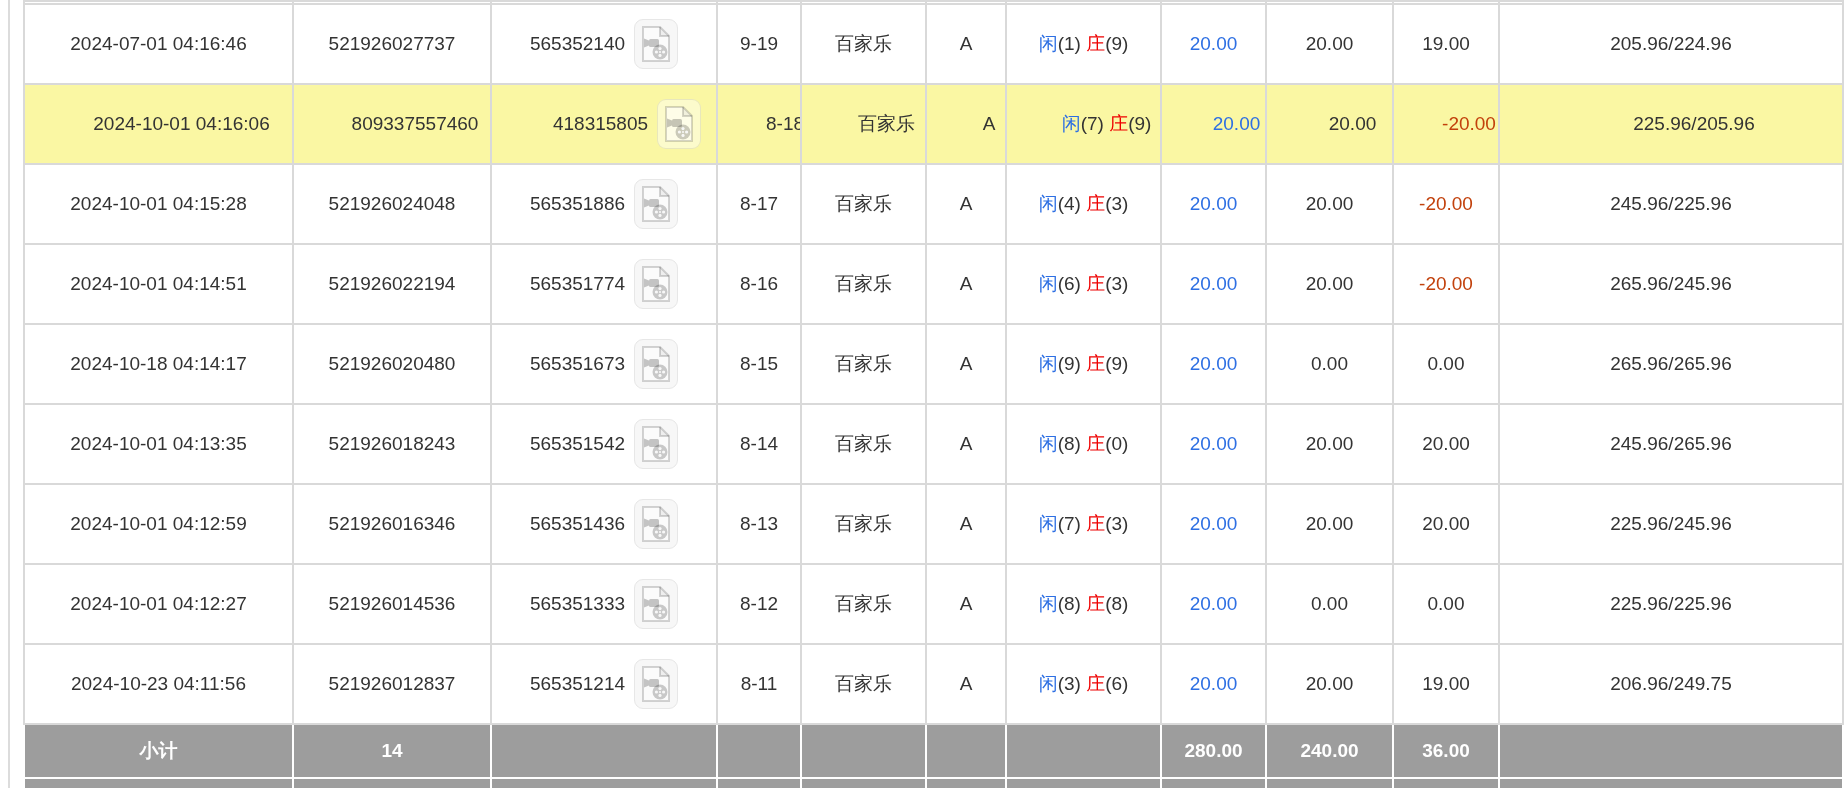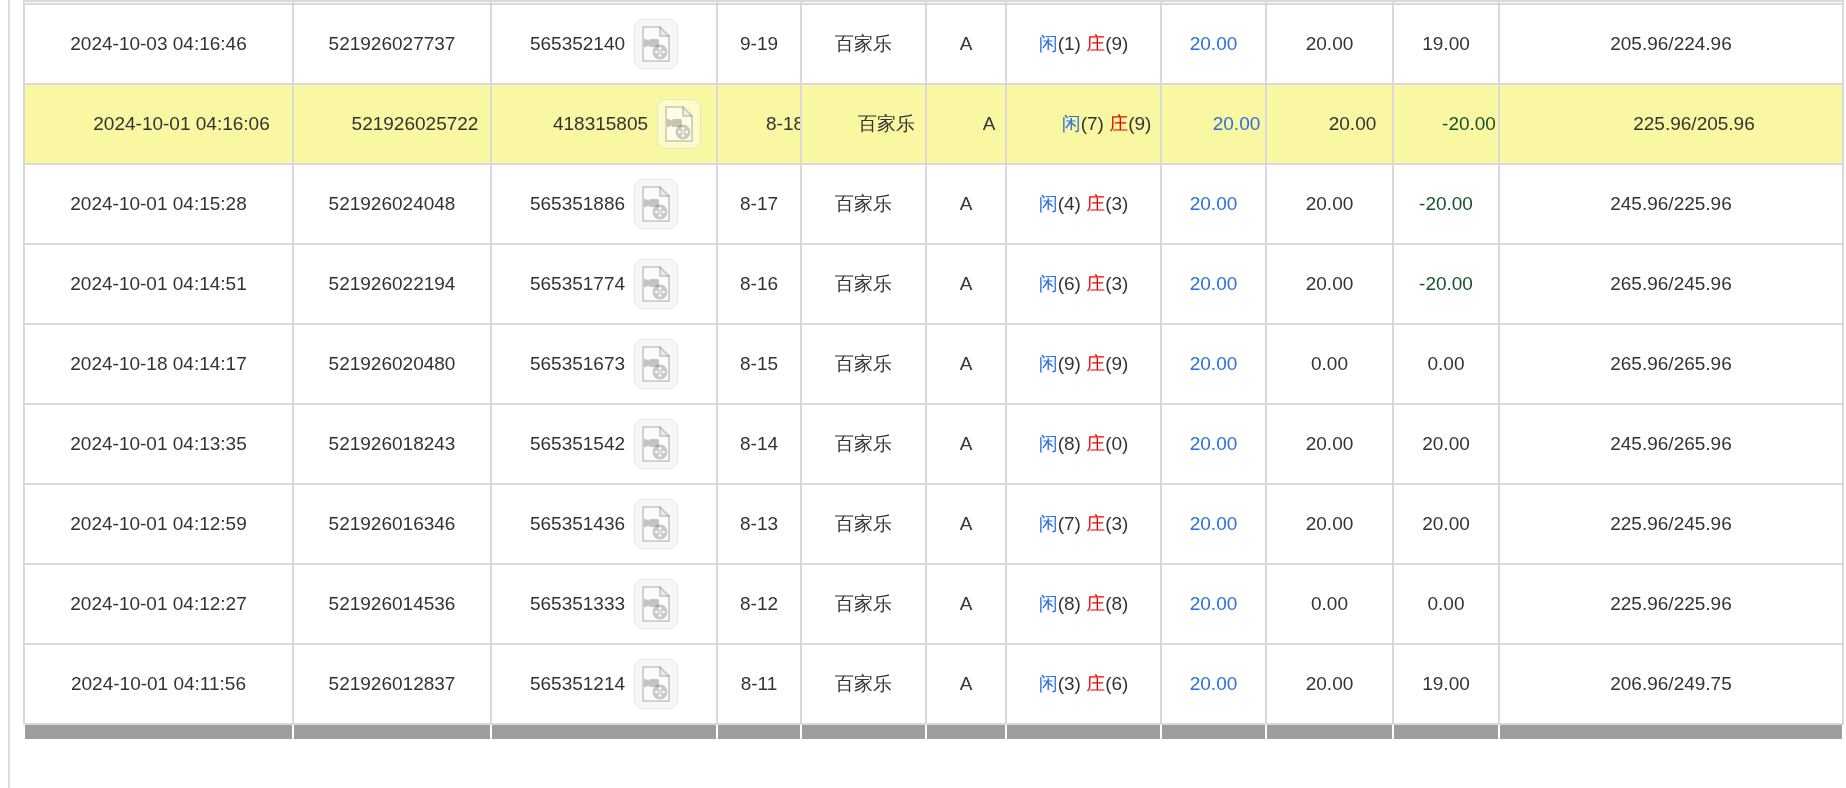--- a/index.html
+++ b/index.html
@@ -18,21 +18,21 @@
   }
   tr.sliver-top td{height:1px;padding:0;}
   tr.data-row td{height:78px;background:#ffffff;}
   tr.data-row.highlight td{background:#faf7a3;padding-left:48px;}
   tr.summary td{
     height:52px;background:#9d9d9d;color:#ffffff;font-weight:bold;
     border-color:#ffffff;border-top-color:#d9d9d9;
   }
   tr.summary.sliver-bottom td{height:14px;}
   .blue{color:#2d6fe3;}
-  .red{color:#14532d;}
+  .red{color:#c2410c;}
   .res-player{color:#2d6fe3;}
   .res-banker{color:#ee0000;}
   .round-wrap{display:inline-flex;align-items:center;justify-content:center;gap:9px;}
   .video-btn{
     display:inline-flex;align-items:center;justify-content:center;
     width:44px;height:50px;border-radius:9px;cursor:pointer;
     background:rgba(255,255,255,0.45);border:1px solid rgba(0,0,0,0.08);
     padding:0;
   }
   tr.data-row:not(.highlight) .video-btn{background:#f7f7f7;border-color:#e7e7e7;}
@@ -64,21 +64,21 @@
         <td></td>
         <td></td>
         <td></td>
         <td></td>
         <td></td>
         <td></td>
         <td></td>
         <td></td>
       </tr>
       <tr class="data-row">
-        <td>2024-10-03 04:16:46</td>
+        <td>2024-07-01 04:16:46</td>
         <td>521926027737</td>
         <td><span class="round-wrap">
             <span>565352140</span>
             <button class="video-btn">
               <svg width="30" height="36" viewBox="0 0 30 36">
                 <path d="M2 1 H19 L28 10 V35 H2 Z" fill="rgba(255,255,255,0.55)" stroke="rgba(0,0,0,0.16)" stroke-width="2"></path>
                 <path d="M19 1 V10 H28" fill="rgba(0,0,0,0.05)" stroke="rgba(0,0,0,0.16)" stroke-width="2"></path>
                 <rect x="8" y="13" width="10" height="8" rx="1.5" fill="rgba(0,0,0,0.22)"></rect>
                 <polygon points="8,14.5 3,12.5 3,21.5 8,19.5" fill="rgba(0,0,0,0.22)"></polygon>
                 <circle cx="19" cy="26" r="7.5" fill="rgba(0,0,0,0.20)"></circle>
@@ -94,21 +94,21 @@
         <td>百家乐</td>
         <td>A</td>
         <td><span class="res-player">闲</span><span>(1) </span><span class="res-banker">庄</span><span>(9)</span></td>
         <td class="blue">20.00</td>
         <td>20.00</td>
         <td>19.00</td>
         <td>205.96/224.96</td>
       </tr>
       <tr class="data-row highlight">
         <td>2024-10-01 04:16:06</td>
-        <td>521926025722</td>
+        <td>809337557460</td>
         <td><span class="round-wrap">
             <span>418315805</span>
             <button class="video-btn">
               <svg width="30" height="36" viewBox="0 0 30 36">
                 <path d="M2 1 H19 L28 10 V35 H2 Z" fill="rgba(255,255,255,0.55)" stroke="rgba(0,0,0,0.16)" stroke-width="2"></path>
                 <path d="M19 1 V10 H28" fill="rgba(0,0,0,0.05)" stroke="rgba(0,0,0,0.16)" stroke-width="2"></path>
                 <rect x="8" y="13" width="10" height="8" rx="1.5" fill="rgba(0,0,0,0.22)"></rect>
                 <polygon points="8,14.5 3,12.5 3,21.5 8,19.5" fill="rgba(0,0,0,0.22)"></polygon>
                 <circle cx="19" cy="26" r="7.5" fill="rgba(0,0,0,0.20)"></circle>
                 <circle cx="19" cy="22.6" r="1.6" fill="rgba(255,255,255,0.85)"></circle>
@@ -296,21 +296,21 @@
         <td>8-12</td>
         <td>百家乐</td>
         <td>A</td>
         <td><span class="res-player">闲</span><span>(8) </span><span class="res-banker">庄</span><span>(8)</span></td>
         <td class="blue">20.00</td>
         <td>0.00</td>
         <td>0.00</td>
         <td>225.96/225.96</td>
       </tr>
       <tr class="data-row">
-        <td>2024-10-01 04:11:56</td>
+        <td>2024-10-23 04:11:56</td>
         <td>521926012837</td>
         <td><span class="round-wrap">
             <span>565351214</span>
             <button class="video-btn">
               <svg width="30" height="36" viewBox="0 0 30 36">
                 <path d="M2 1 H19 L28 10 V35 H2 Z" fill="rgba(255,255,255,0.55)" stroke="rgba(0,0,0,0.16)" stroke-width="2"></path>
                 <path d="M19 1 V10 H28" fill="rgba(0,0,0,0.05)" stroke="rgba(0,0,0,0.16)" stroke-width="2"></path>
                 <rect x="8" y="13" width="10" height="8" rx="1.5" fill="rgba(0,0,0,0.22)"></rect>
                 <polygon points="8,14.5 3,12.5 3,21.5 8,19.5" fill="rgba(0,0,0,0.22)"></polygon>
                 <circle cx="19" cy="26" r="7.5" fill="rgba(0,0,0,0.20)"></circle>
@@ -323,20 +323,33 @@
             </button>
           </span></td>
         <td>8-11</td>
         <td>百家乐</td>
         <td>A</td>
         <td><span class="res-player">闲</span><span>(3) </span><span class="res-banker">庄</span><span>(6)</span></td>
         <td class="blue">20.00</td>
         <td>20.00</td>
         <td>19.00</td>
         <td>206.96/249.75</td>
+      </tr>
+      <tr class="summary">
+        <td>小计</td>
+        <td>14</td>
+        <td></td>
+        <td></td>
+        <td></td>
+        <td></td>
+        <td></td>
+        <td>280.00</td>
+        <td>240.00</td>
+        <td>36.00</td>
+        <td></td>
       </tr>
       <tr class="summary sliver-bottom">
         <td></td>
         <td></td>
         <td></td>
         <td></td>
         <td></td>
         <td></td>
         <td></td>
         <td></td>

